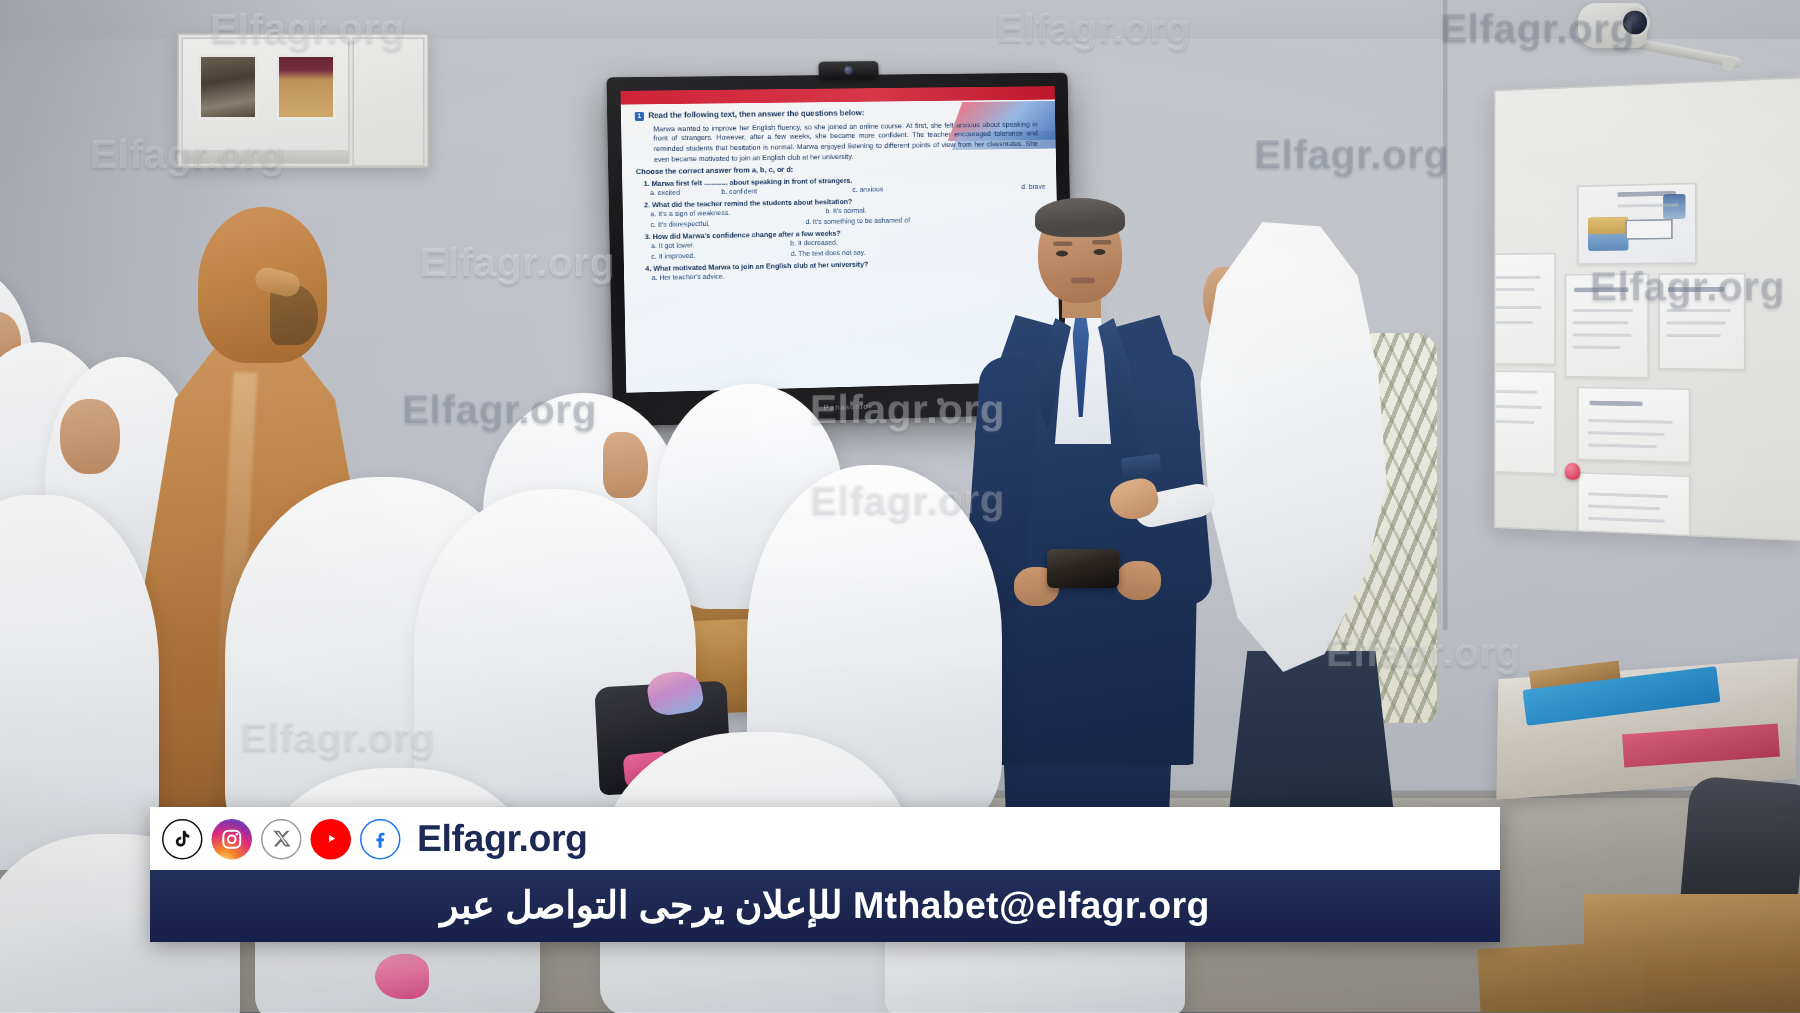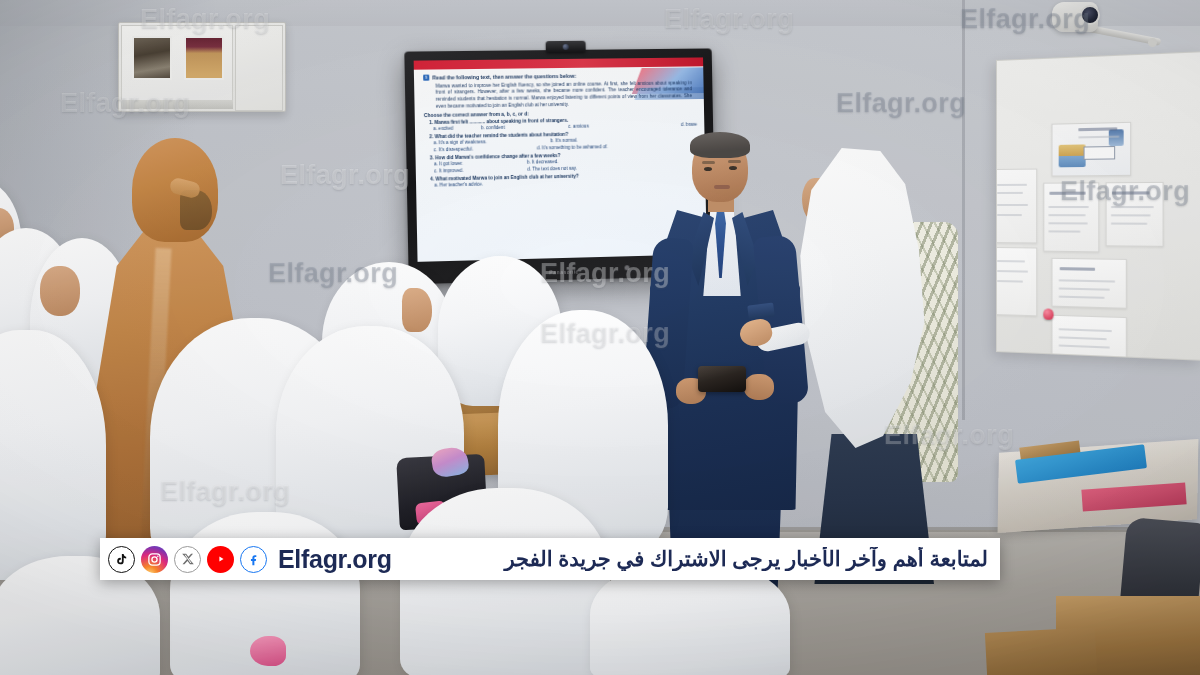--- a/index.html
+++ b/index.html
@@ -858,19 +858,24 @@
         </svg>
       </span>
 
       <span class="soc soc-fb">
         <svg width="15" height="15" viewBox="0 0 24 24" aria-hidden="true">
           <path fill="#1877f2" d="M14.2 8.1h2.3V5.2s-1.1-.2-2.4-.2c-2.5 0-3.9 1.5-3.9 4v2.1H7.9v3.1h2.3V21h3.2v-6.8h2.3l.4-3.1h-2.7V9.4c0-.9.3-1.3 1.2-1.3z"></path>
         </svg>
       </span>
 
       <span class="brand-url">Elfagr.org</span>
-      <span class="ar-line1">لمتابعة أهم وآخر الأخبار يرجى الاشتراك في جريدة الفجر</span>
-    </div>
-
+    </div>
+
+    <div class="banner-bottom">
+      <span class="ar-line2">
+        <span class="mail-inline">Mthabet@elfagr.org</span>
+        <span>للإعلان يرجى التواصل عبر</span>
+      </span>
+    </div>
 
   </div>
 
 </div>
 
 </body></html>

